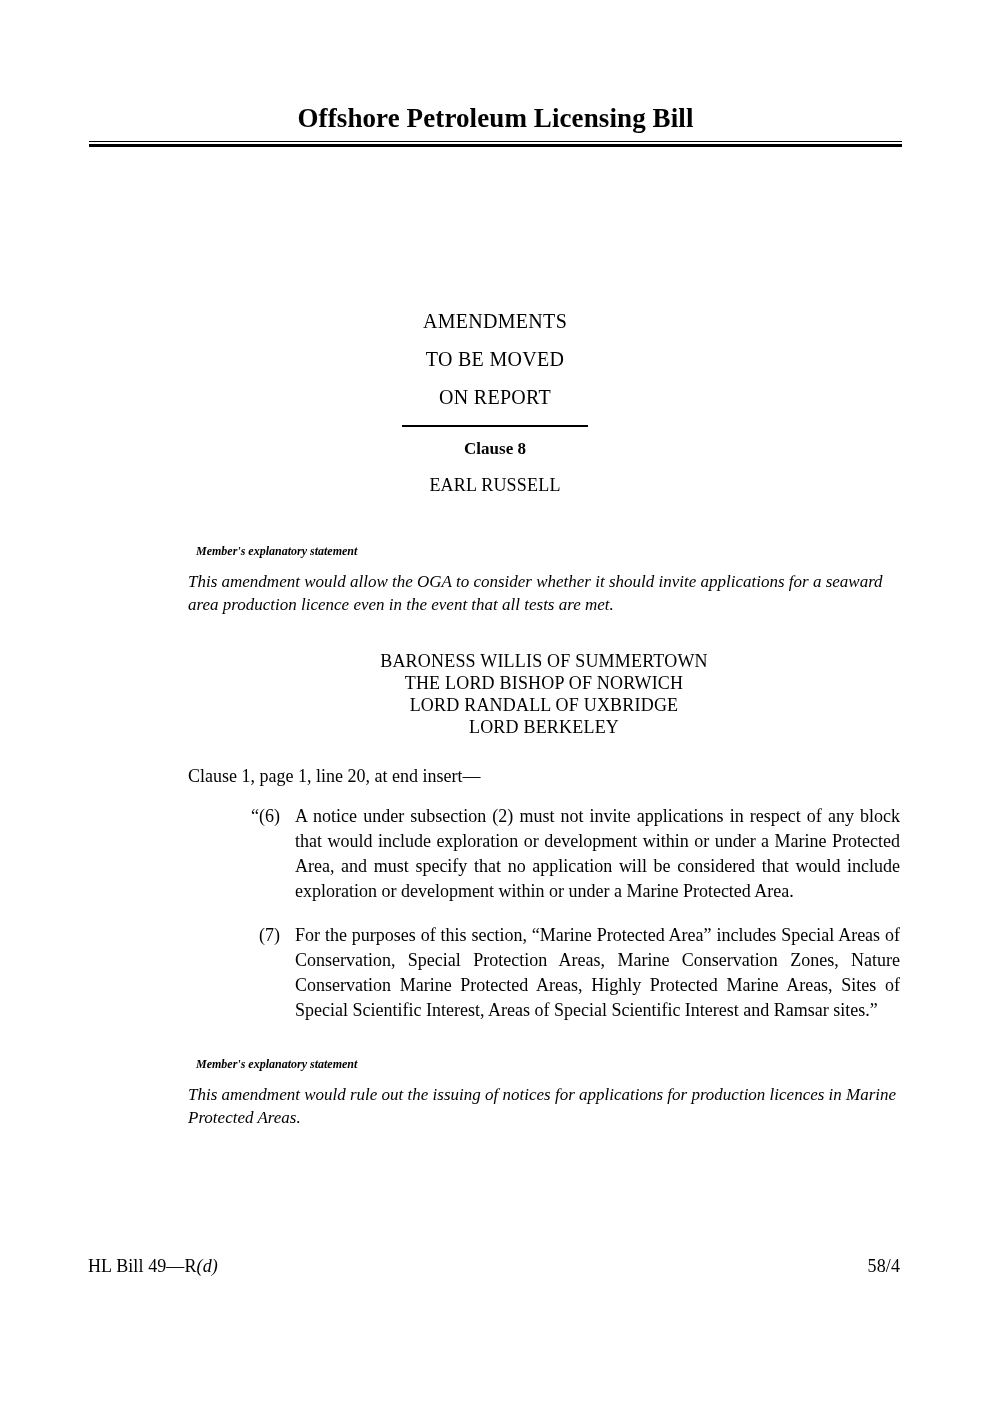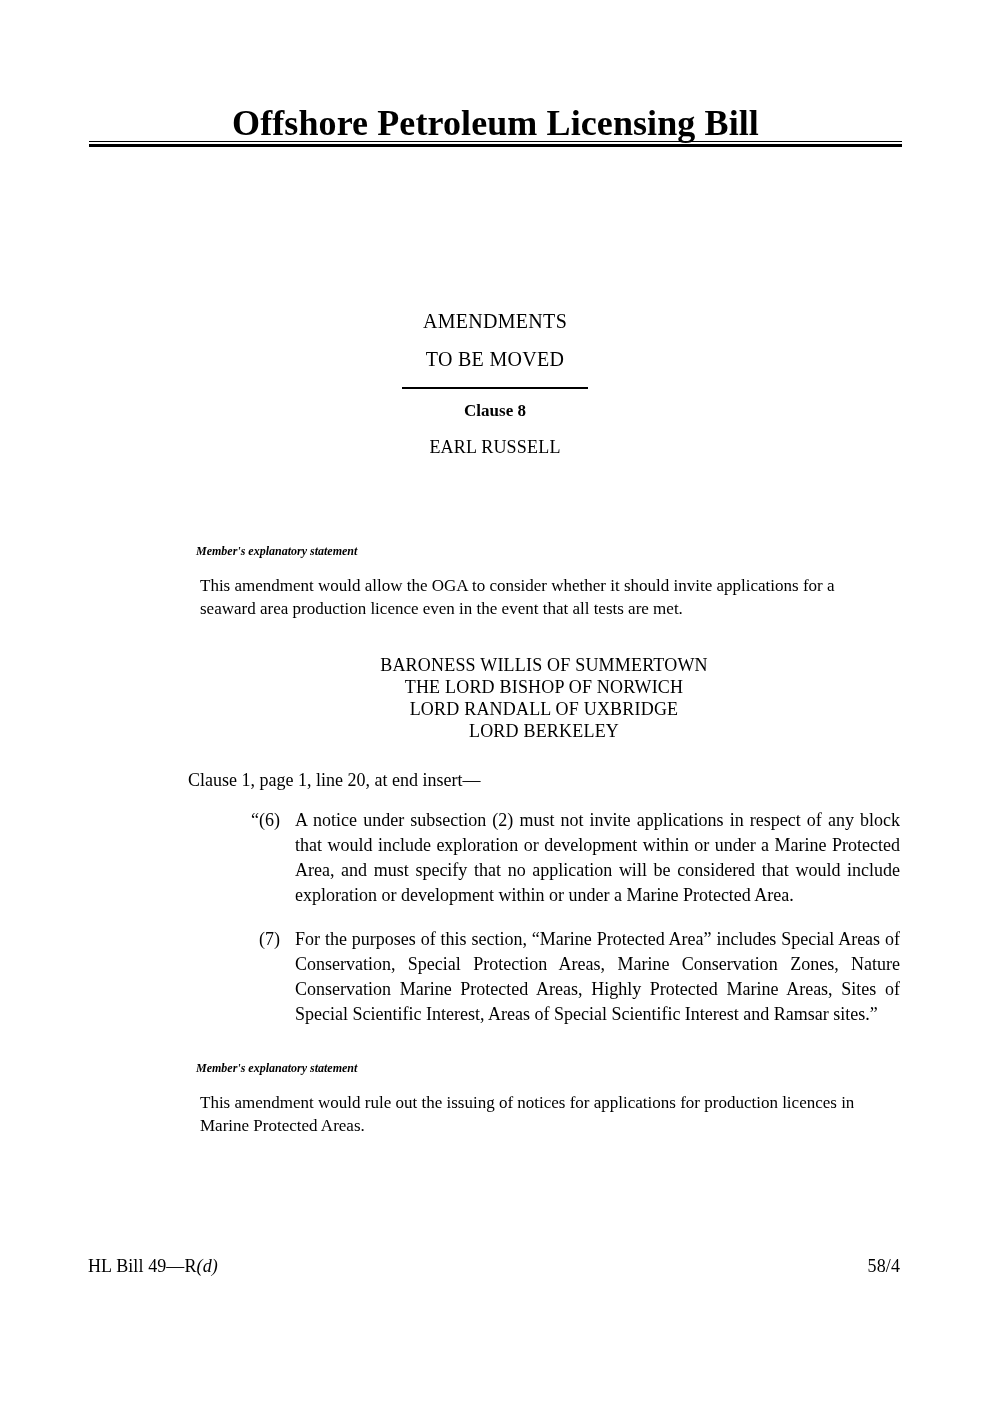--- a/index.html
+++ b/index.html
@@ -24,21 +24,21 @@
     height: 1401px;
   }
 
   
   .doc-title {
     position: absolute;
     left: 88px;
     top: 103px;
     width: 815px;
     text-align: center;
-    font-size: 36px;
+    font-size: 27px;
     font-weight: bold;
     letter-spacing: 0.1px;
     line-height: 1.15;
   }
   .title-rules {
     position: absolute;
     left: 89px;
     top: 141px;
     width: 813px;
   }
@@ -113,22 +113,23 @@
   }
   .expl-heading {
     font-size: 12px;
     font-weight: bold;
     font-style: italic;
     line-height: 22px;
     margin: 8px;
   }
   .expl-text {
     font-size: 17px;
+    font-style: italic;
     line-height: 23px;
-    margin: 12px;
+    margin: 0;
     text-align: left;
   }
 
   .sponsor-group-2 {
     margin-top: 34px;
     text-align: center;
   }
 
   .lead-2 {
     margin-top: 26px;
@@ -190,20 +191,21 @@
 
   <div class="title-rules">
     <div class="rule-thin"></div>
     <div class="rule-gap"></div>
     <div class="rule-thick"></div>
   </div>
 
   <div class="heading-block">
     <div class="heading-line">AMENDMENTS</div>
     <div class="heading-line">TO BE MOVED</div>
+    <div class="heading-line">ON REPORT</div>
     <div class="short-rule-wrap">
       <div class="short-rule"></div>
     </div>
     <div class="clause-heading">Clause 8</div>
     <div class="sponsor-list">
       <div class="sponsor-name">EARL RUSSELL</div>
     </div>
   </div>
 
   <div class="body-area">

